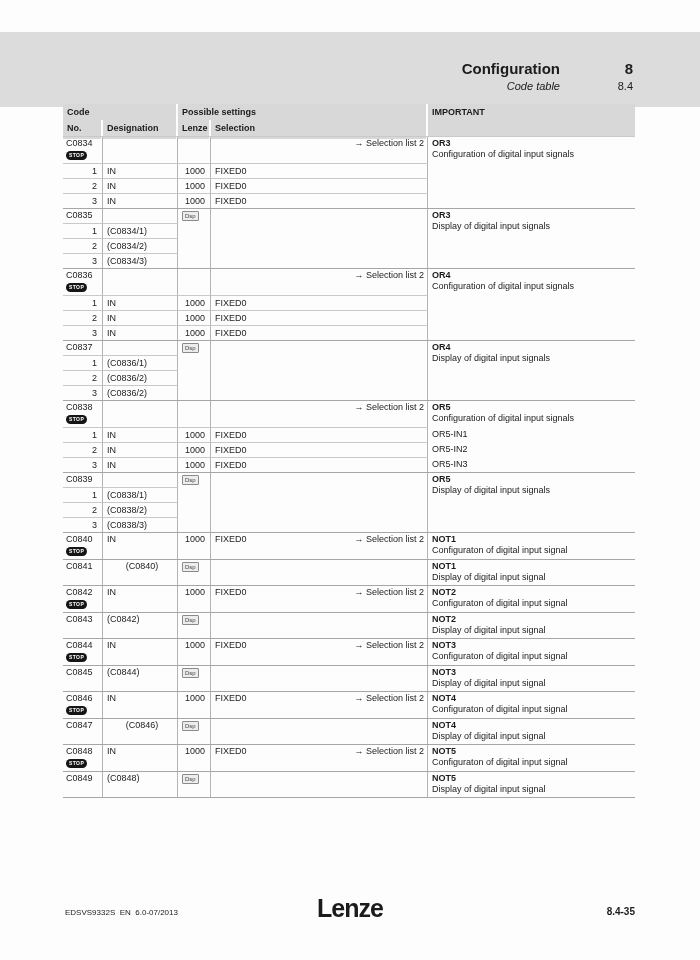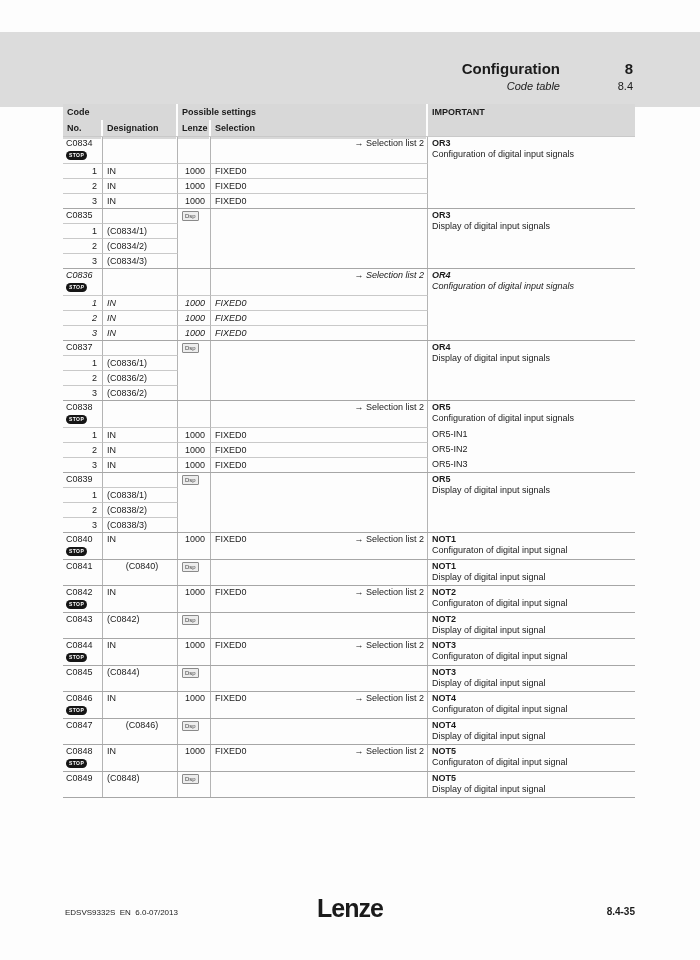--- a/index.html
+++ b/index.html
@@ -137,21 +137,21 @@
           <div class="cell br bt" style="grid-area: 3 / 2;">(C0834/2)</div>
           <div class="cell br bt num mask" style="grid-area: 4 / 1;">3</div>
           <div class="cell br bt" style="grid-area: 4 / 2;">(C0834/3)</div>
           <div class="cell imp" style="grid-area: 1 / 5 / span 4;">
             <div>
               <div class="imp-title">OR3</div>
               <div class="imp-desc">Display of digital input signals</div>
             </div>
           </div>
         </div>
-        <div class="block" style="grid-template-rows: 27px 15px 15px 15px; font-style: italic;">
+        <div class="block" style="grid-template-rows: 27px 15px 15px 15px;">
           <div class="cell br no-cell" style="grid-area: 1 / 1;"><div class="code-line">C0836</div><span class="stop">STOP</span></div>
           <div class="cell br" style="grid-area: 1 / 2;"></div>
           <div class="cell br lenze" style="grid-area: 1 / 3;"></div>
           <div class="cell br note" style="grid-area: 1 / 4;">→ Selection list 2</div>
           <div class="cell br bt num mask" style="grid-area: 2 / 1;">1</div>
           <div class="cell br bt" style="grid-area: 2 / 2;">IN</div>
           <div class="cell br bt lenze" style="grid-area: 2 / 3;">1000</div>
           <div class="cell br bt selc" style="grid-area: 2 / 4;">FIXED0</div>
           <div class="cell br bt num mask" style="grid-area: 3 / 1;">2</div>
           <div class="cell br bt" style="grid-area: 3 / 2;">IN</div>

